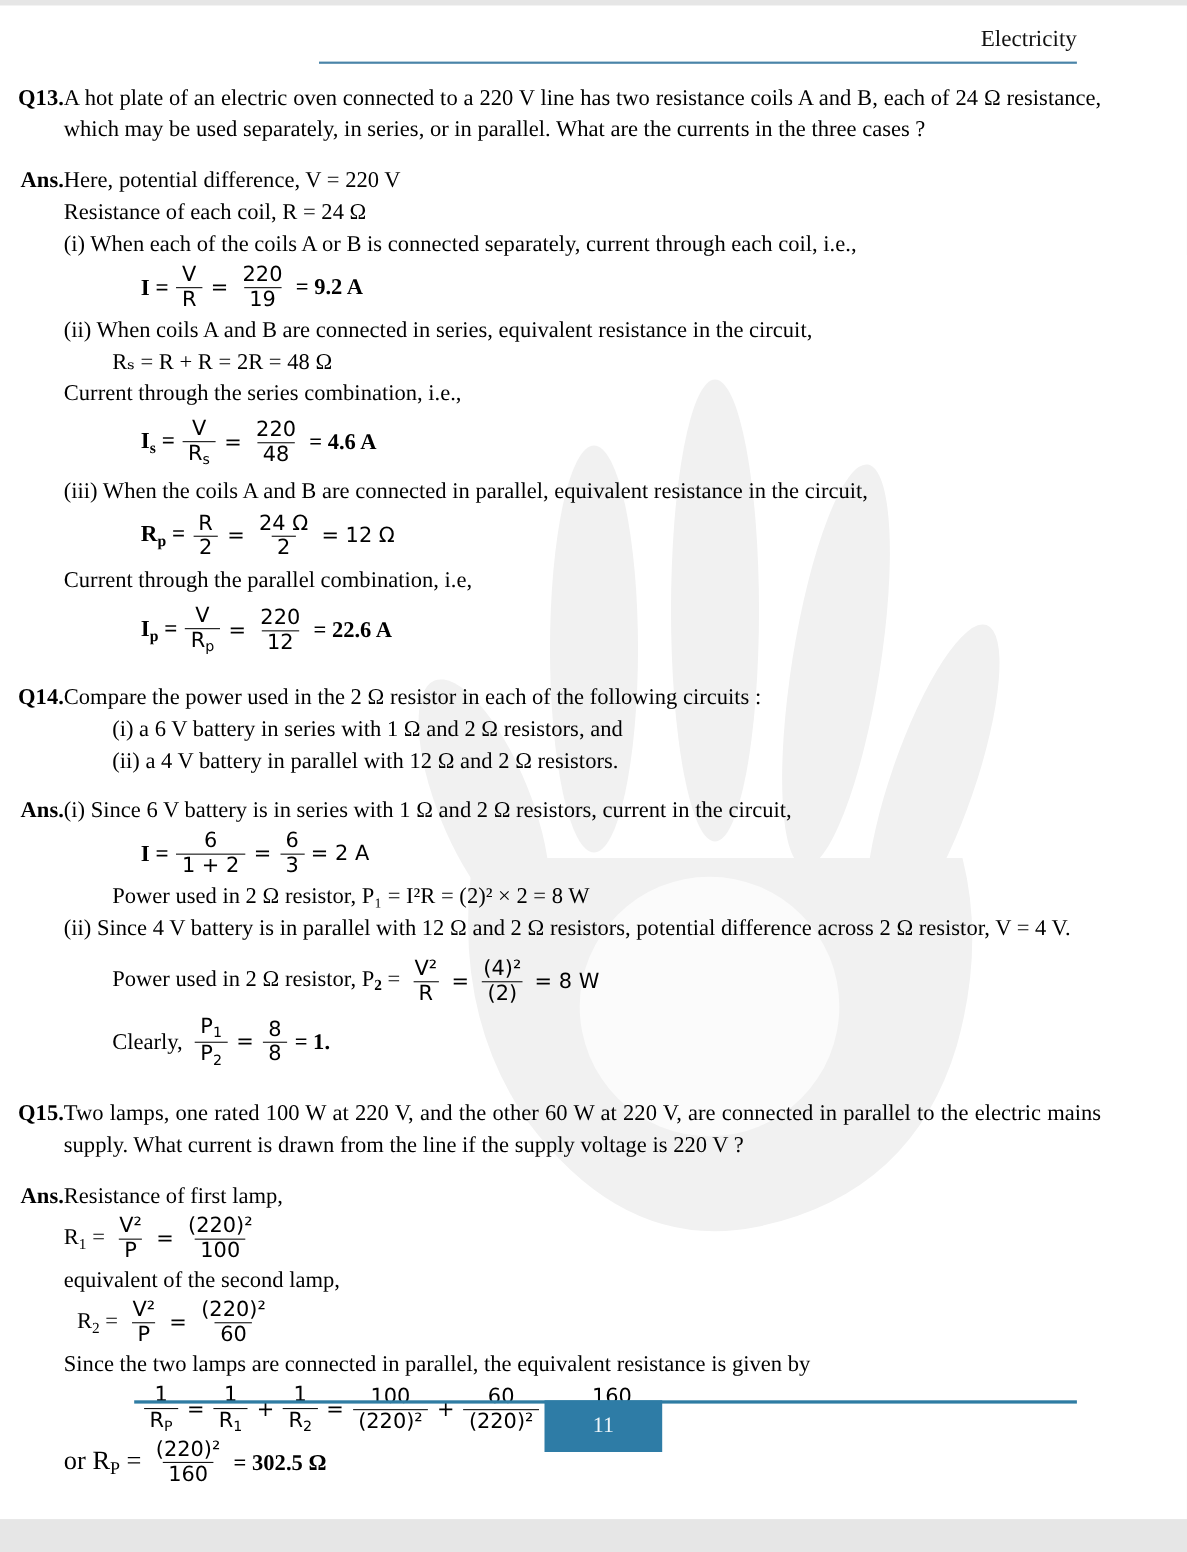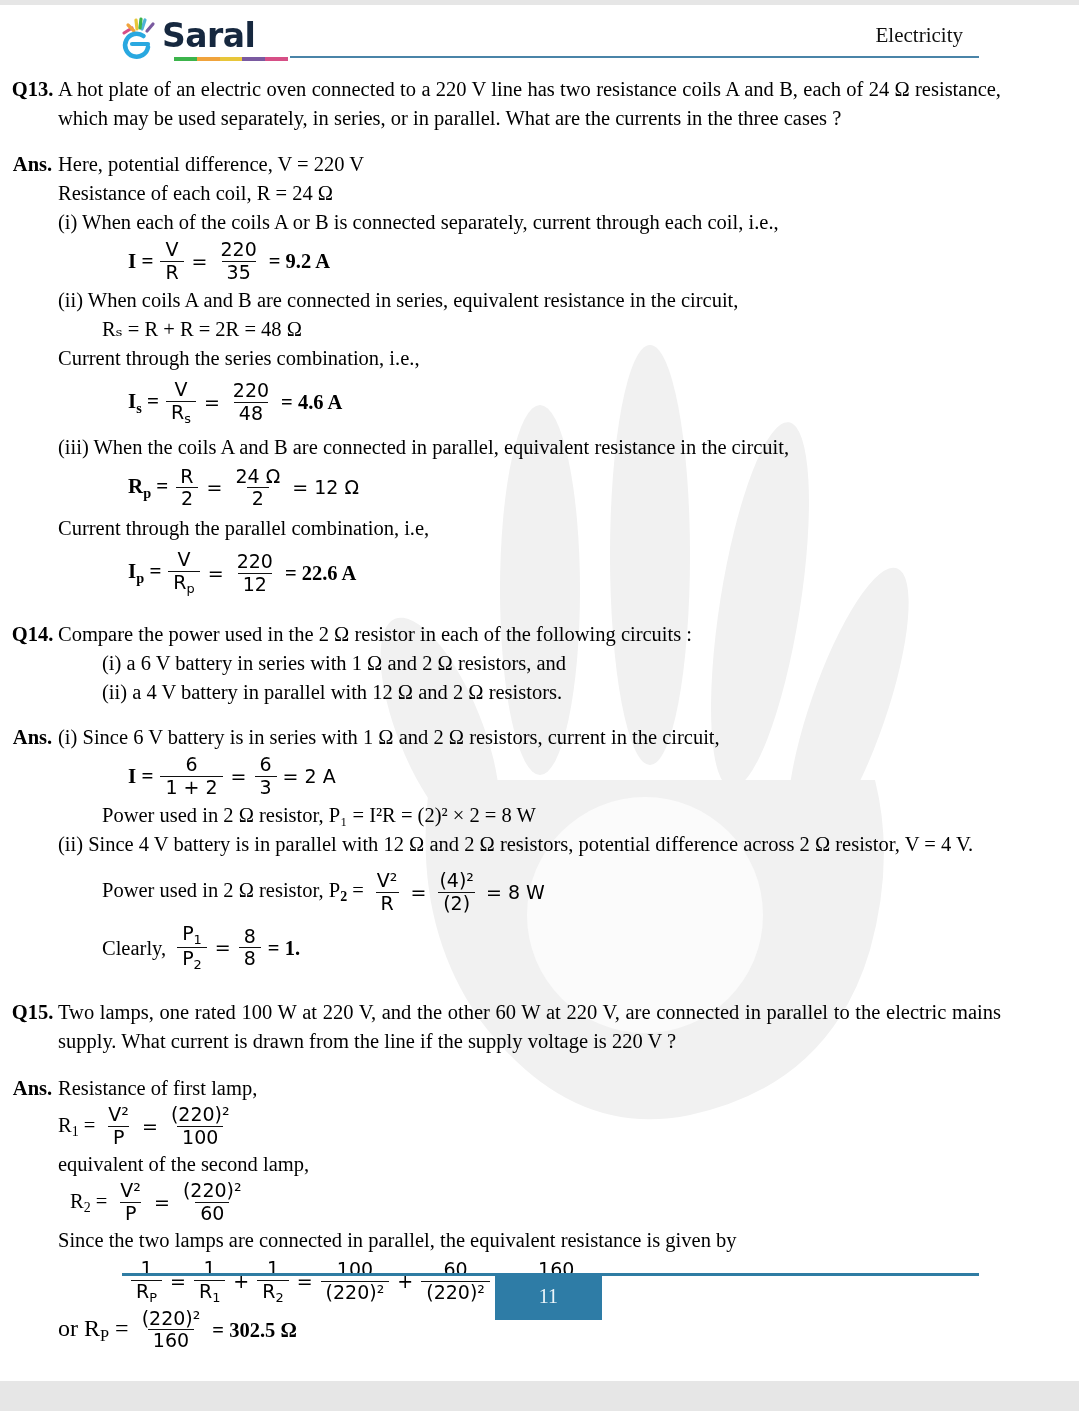--- a/index.html
+++ b/index.html
@@ -55,21 +55,21 @@
   }
   .logo-bar {
     position: absolute;
     left: 56px; top: 42px;
     width: 114px; height: 4px;
     display: flex;
   }
   .logo-bar i { display: block; height: 100%; flex: 1 1 auto; }
   .header-title {
     position: absolute;
-    right: 116px; top: 18px;
+    right: 100px; top: 18px;
     font-size: 21px;
     color: #111;
   }
   .header-rule {
     position: absolute;
     left: 290px; top: 51px;
     width: 689px; height: 2px;
     background: #4a84a8;
   }
 
@@ -81,21 +81,21 @@
     z-index: 3;
   }
   .block { position: relative; }
   .row {
     display: flex;
     align-items: flex-start;
   }
   .label {
     width: 58px;
     flex: 0 0 58px;
-    text-align: center;
+    text-align: right;
     font-weight: bold;
     font-size: 20.5px;
     padding-left: 7px;
     line-height: 29px;
   }
   .body-col {
     flex: 1 1 auto;
     padding-right: 78px;
     font-size: 20.5px;
     line-height: 29px;
@@ -175,42 +175,20 @@
       <ellipse cx="390" cy="345" rx="40" ry="185" transform="rotate(9 390 345)"></ellipse>
       <ellipse cx="478" cy="450" rx="38" ry="150" transform="rotate(19 478 450)"></ellipse>
       <path d="M60 520 Q40 660 110 760 Q200 880 320 855 Q460 825 500 690 Q525 600 505 520 Z"></path>
     </g>
     <g fill="#fbfbfb">
       <circle cx="275" cy="655" r="118"></circle>
     </g>
   </svg>
 
   <div class="header">
-    <div class="logo">
-      <svg width="48" height="46" viewBox="0 0 48 46" style="position:absolute;left:0;top:2px;">
-        <g stroke-linecap="round" stroke-width="3.2" fill="none">
-          <line x1="6" y1="16" x2="14" y2="11" stroke="#d64f86"></line>
-          <line x1="10" y1="8" x2="16" y2="14" stroke="#f0a33c"></line>
-          <line x1="18" y1="3" x2="19" y2="12" stroke="#e8c63a"></line>
-          <line x1="27" y1="3" x2="24" y2="12" stroke="#4fb3d9"></line>
-          <line x1="35" y1="7" x2="29" y2="14" stroke="#7a5aa0"></line>
-          <line x1="23" y1="2" x2="22" y2="11" stroke="#3cb44b"></line>
-        </g>
-        <path d="M30 30 a11.5 11.5 0 1 1 -4.5 -11" fill="none" stroke="#29a8e0" stroke-width="4.6" stroke-linecap="round"></path>
-        <line x1="14" y1="27" x2="30" y2="27" stroke="#29a8e0" stroke-width="4.2" stroke-linecap="round"></line>
-      </svg>
-      <span class="logo-text">Saral</span>
-      <div class="logo-bar">
-        <i style="background:#3cb44b"></i>
-          <i style="background:#f0a33c"></i>
-          <i style="background:#e8c63a"></i>
-          <i style="background:#7a5aa0"></i>
-          <i style="background:#d64f86"></i>
-      </div>
-    </div>
     <div class="header-title">Electricity</div>
     <div class="header-rule"></div>
   </div>
 
   <div class="content">
 
     <div class="block">
       <div class="row">
         <div class="label">Q13.</div>
         <div class="body-col">A hot plate of an electric oven connected to a 220 V line has two resistance coils A and B, each of 24 Ω resistance, which may be used separately, in series, or in parallel. What are the currents in the three cases ?</div>
@@ -225,21 +203,21 @@
 
           <div class="eq indent2">
             <span class="lead">I =</span>
             <span class="frac">
               <span class="num">V</span>
               <span class="den">R</span>
             </span>
             <span class="op plain">=</span>
             <span class="frac">
               <span class="num">220</span>
-              <span class="den">35</span>
+              <span class="den">19</span>
             </span>
             <span class="res">= 9.2 A</span>
           </div>
 
           <div>(ii) When coils A and B are connected in series, equivalent resistance in the circuit,</div>
           <div class="indent">Rₛ = R + R = 2R = 48 Ω</div>
           <div>Current through the series combination, i.e.,</div>
 
           <div class="eq indent2" style="margin:7px 0 7px 0;">
             <span class="lead"><span>I</span><span class="sub">s</span> =</span>

